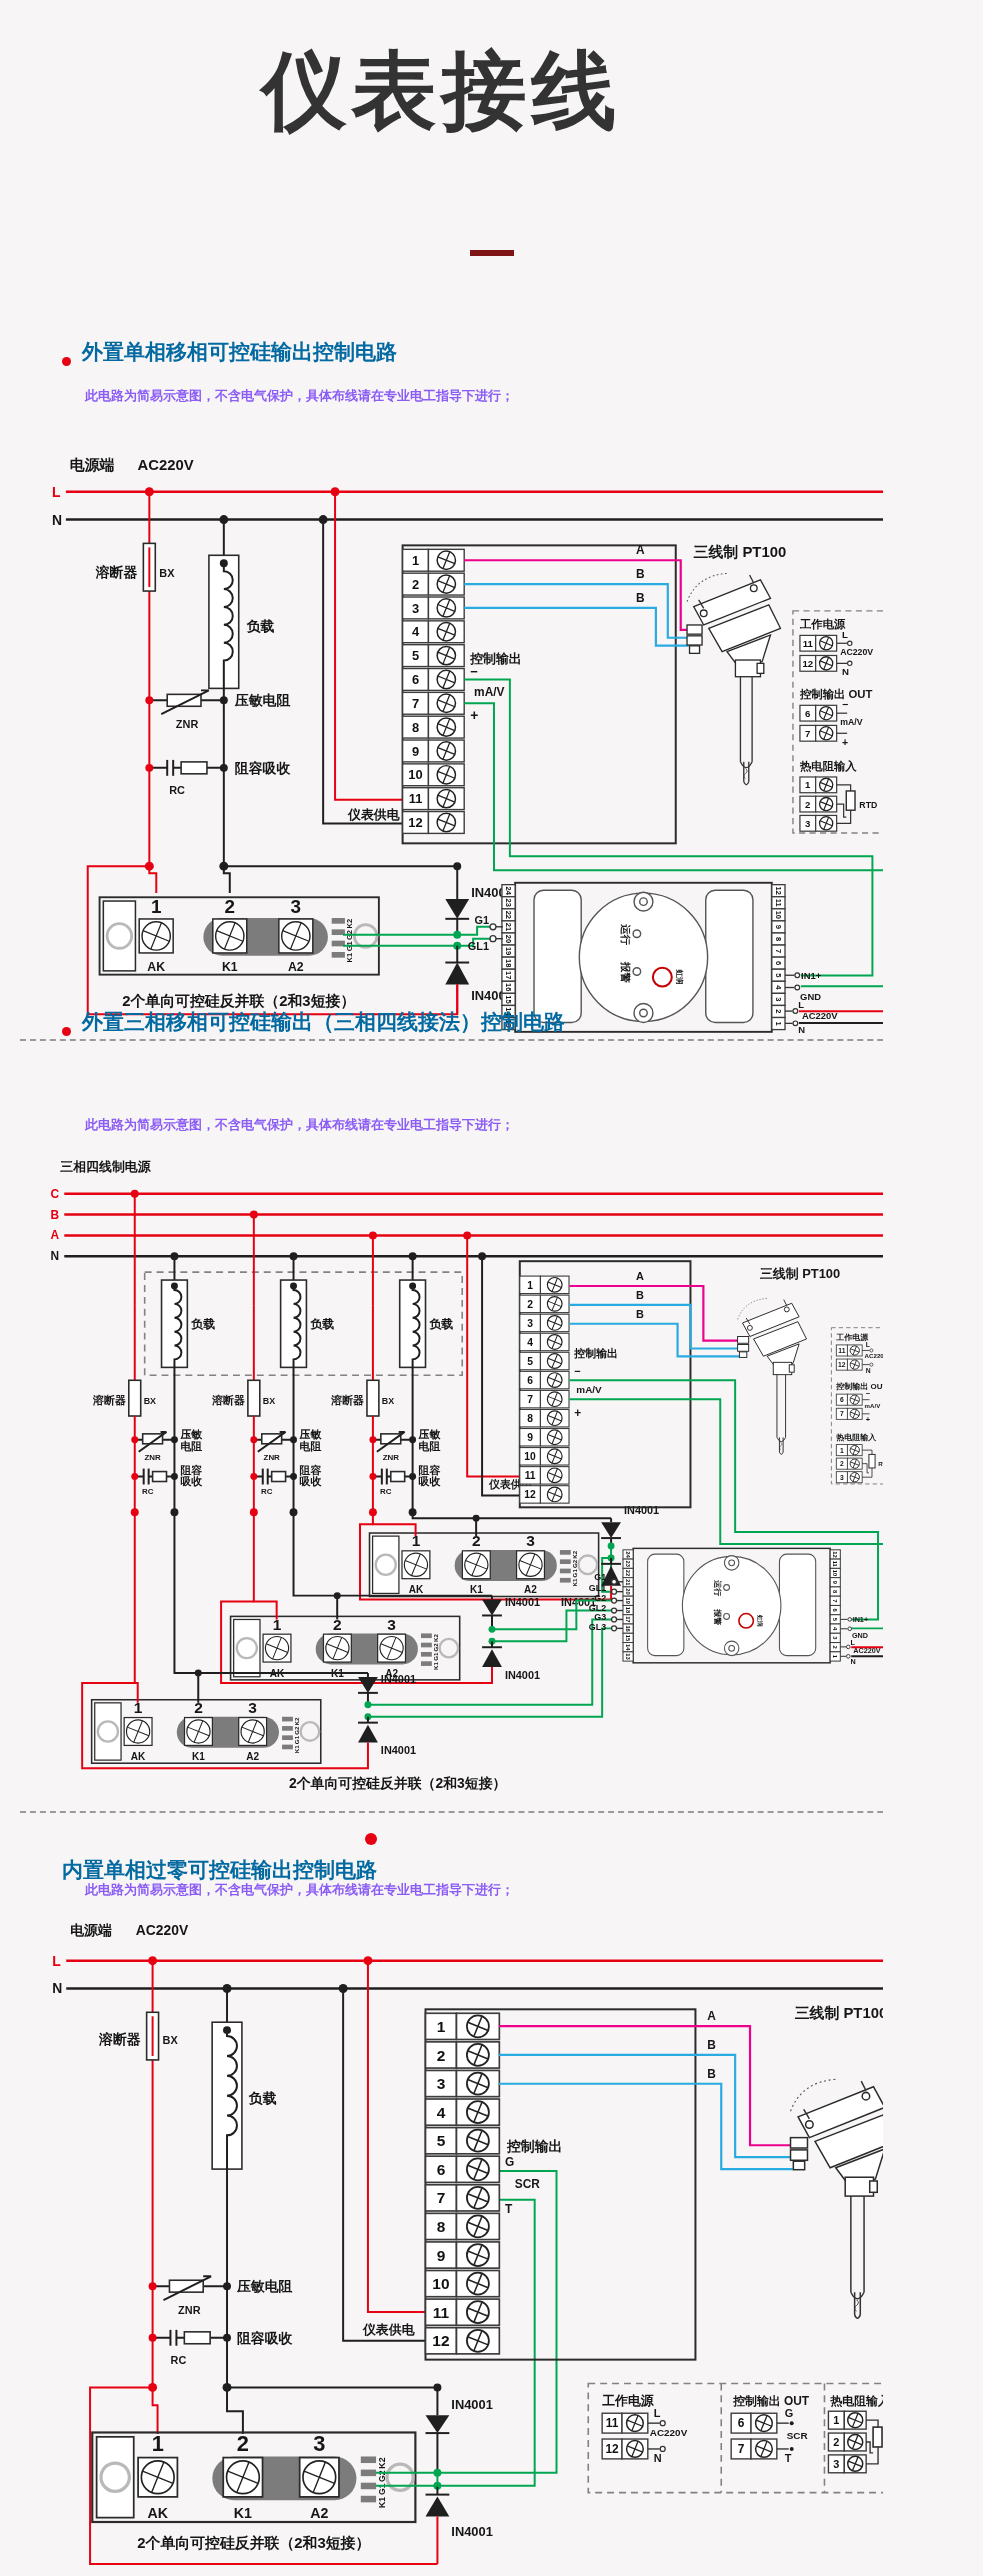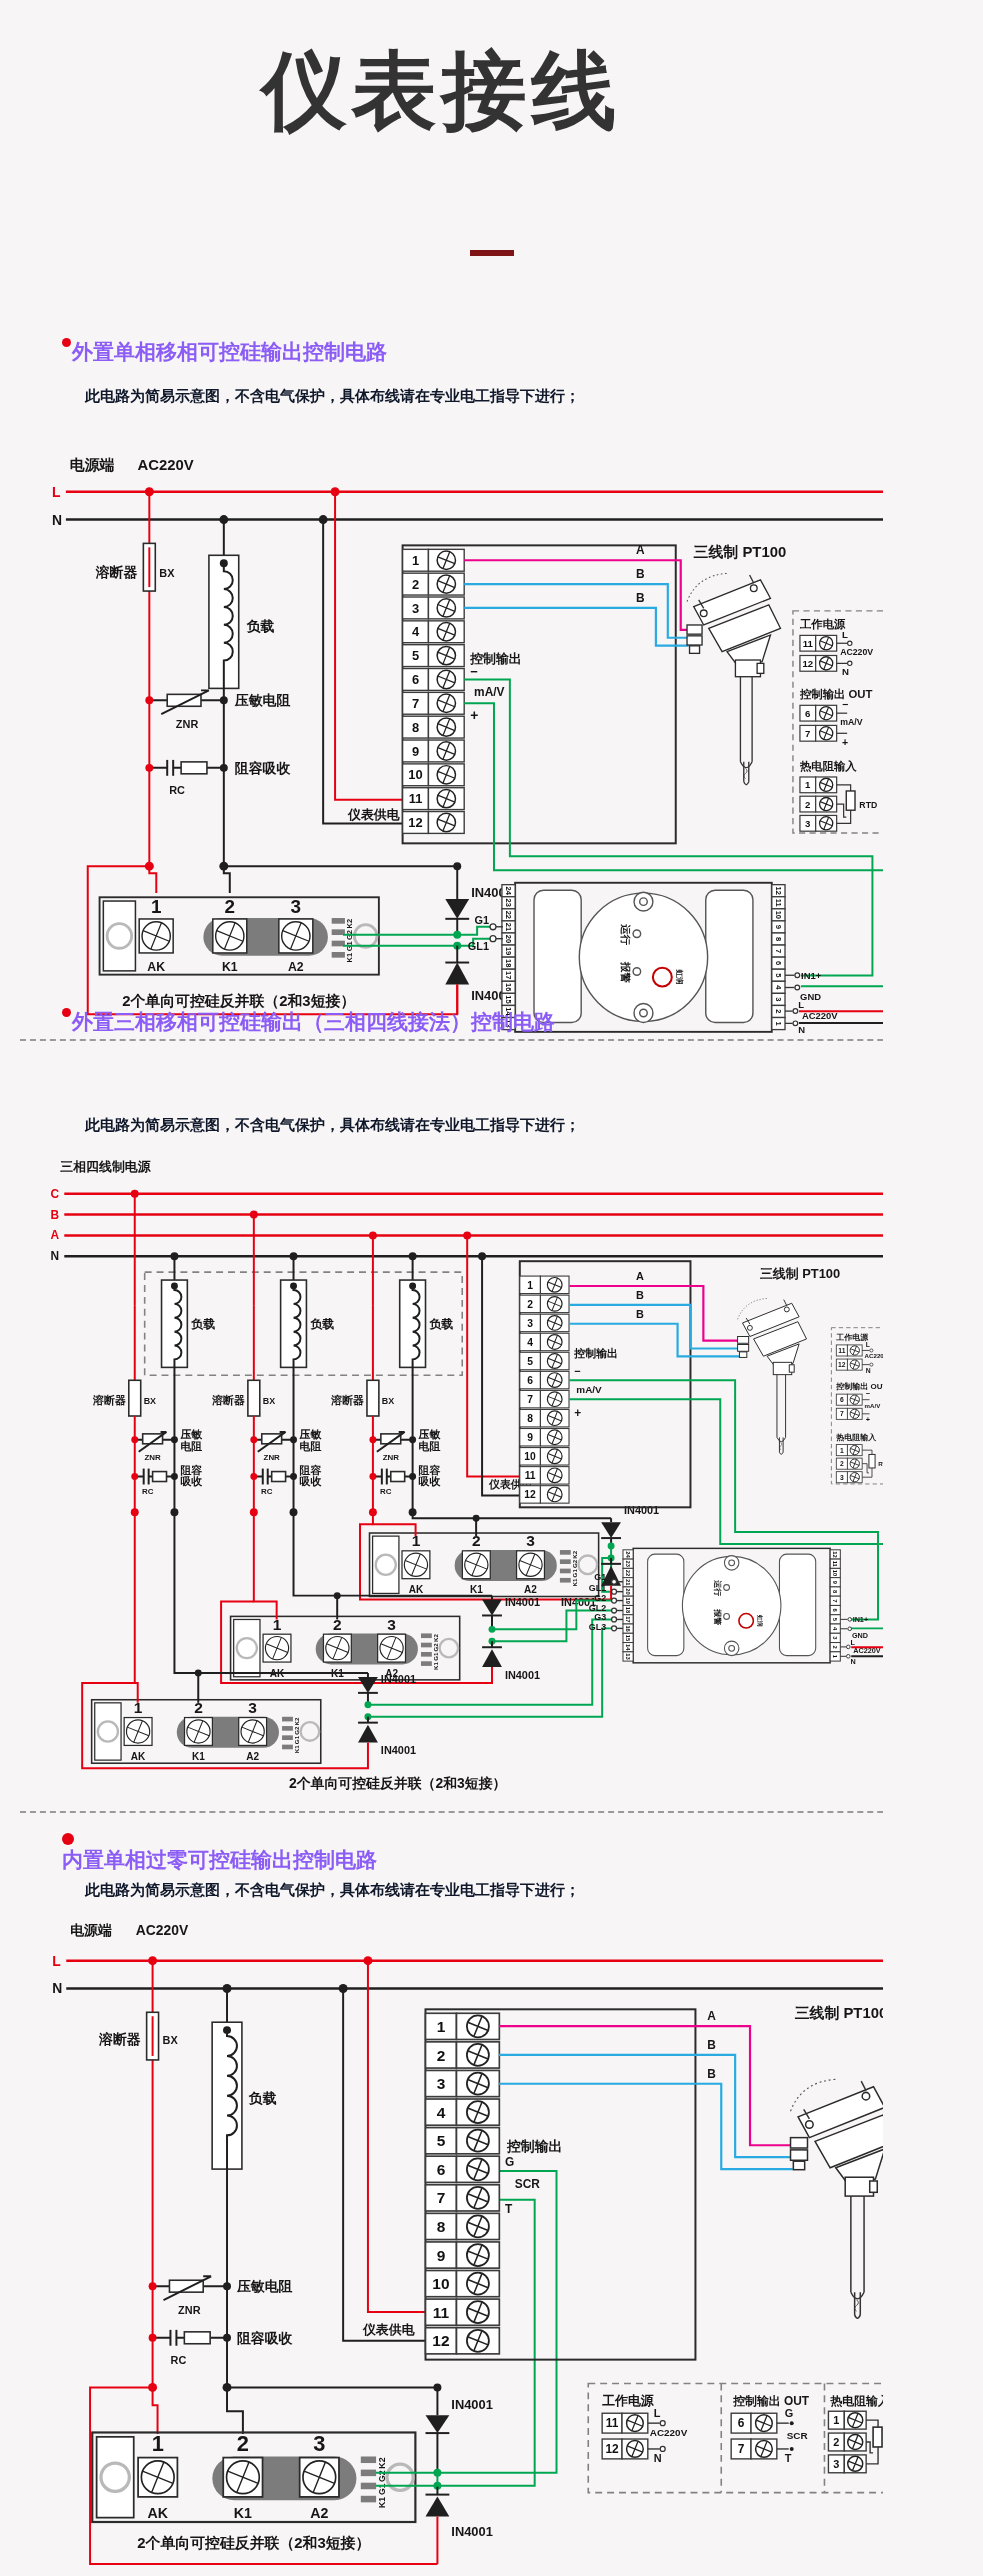--- a/index.html
+++ b/index.html
@@ -1,22 +1,22 @@
 <!DOCTYPE html>
 <html><head>
 <meta charset="utf-8">
 <style>
   html,body{margin:0;padding:0;background:#f7f5f5;font-family:"Liberation Sans",sans-serif;}
   .stage{position:relative;width:883px;height:2576px;background:#f7f5f5;overflow:hidden;}
   .title{position:absolute;left:0;top:34px;width:100%;text-align:center;font-size:85px;font-weight:bold;color:#333;letter-spacing:5px;}
   .dash{position:absolute;left:470px;top:250px;width:44px;height:6px;background:#7e1416;}
-  .sec-head{position:absolute;display:flex;align-items:flex-start;gap:1px;font-size:21px;font-weight:bold;color:#8b5cf6;}
+  .sec-head{position:absolute;display:flex;align-items:flex-end;gap:11px;font-size:21px;font-weight:bold;color:#0369a1;}
   .bullet{width:9px;height:9px;border-radius:50%;background:#e60012;flex:0 0 auto;}
   .bullet.big{width:12px;height:12px;}
-  .sec-note{position:absolute;font-size:15px;font-weight:bold;color:#0f172a;}
+  .sec-note{position:absolute;font-size:13px;font-weight:bold;color:#8b5cf6;}
   .divider{position:absolute;left:20px;width:943px;height:0;border-top:2px dashed #9a9a9a;}
   svg{position:absolute;overflow:visible;}
   svg text{font-weight:bold;fill:#161616;}
   .rt{fill:#e60012;}
   .wr{stroke:#e60012;stroke-width:2;fill:none;}
   .wk{stroke:#1f1f1f;stroke-width:2;fill:none;}
   .wg{stroke:#00a651;stroke-width:2;fill:none;}
   .wm{stroke:#ec008c;stroke-width:2.2;fill:none;}
   .wb{stroke:#29abe2;stroke-width:2.2;fill:none;}
   .rail{stroke-width:2.5;}

